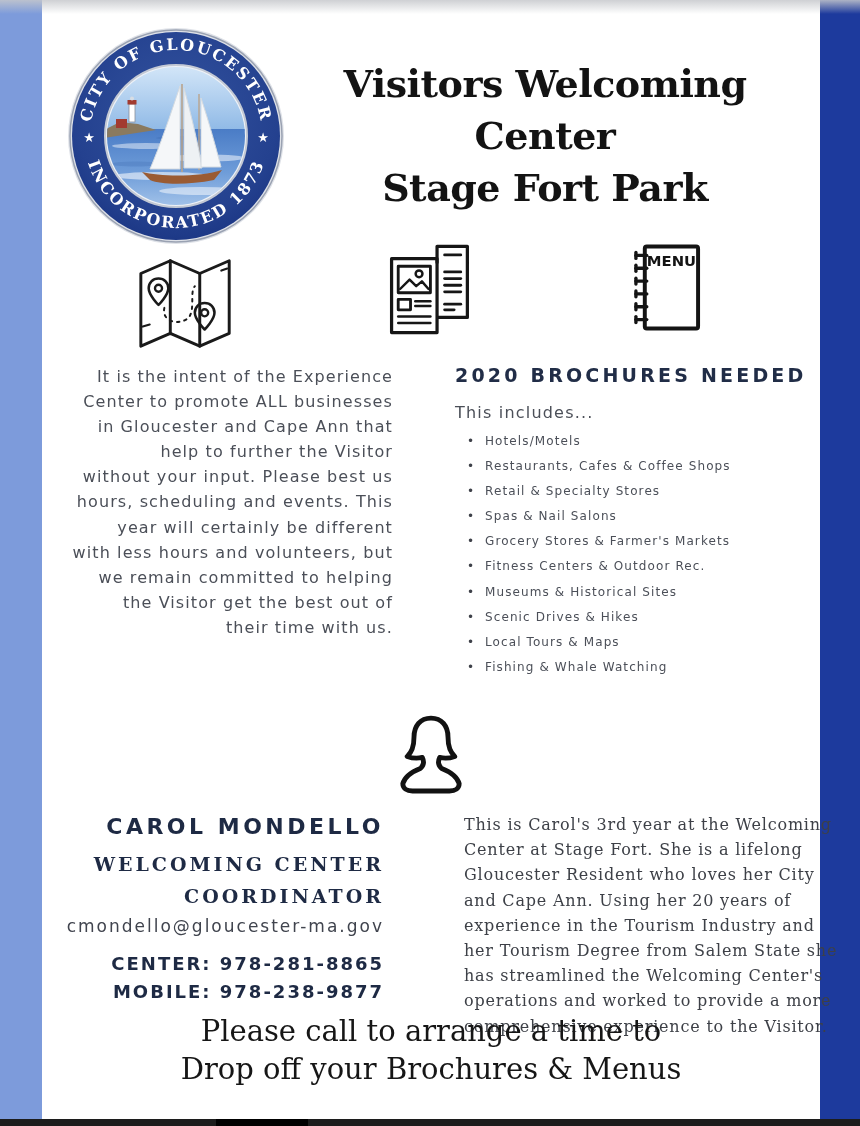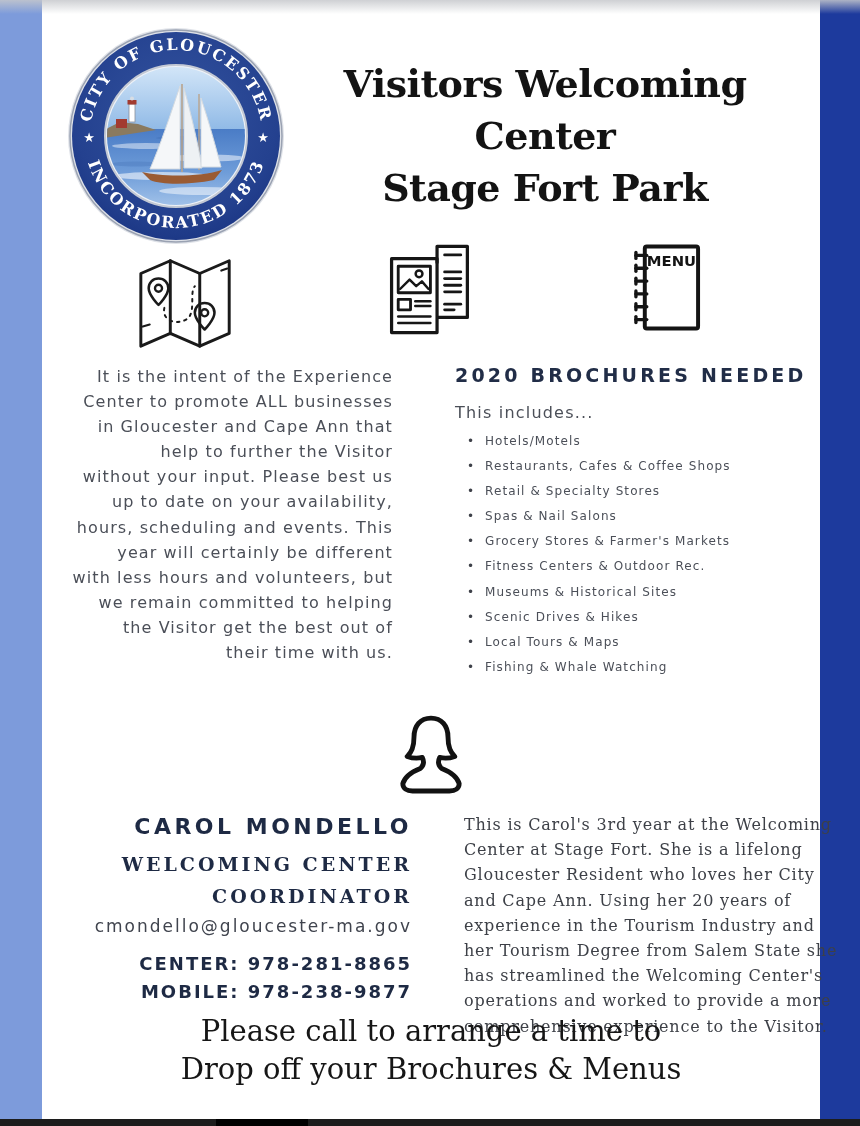--- a/index.html
+++ b/index.html
@@ -27,21 +27,21 @@
   .intent-text div{line-height:25.1px;white-space:nowrap;}
 
   .brochures{position:absolute;left:455px;top:364px;width:365px;}
   .brochures-heading{font-size:19px;font-weight:bold;letter-spacing:3.2px;color:#212d47;}
   .brochures-intro{margin-top:17px;font-size:16px;letter-spacing:1.2px;color:#4b4f58;}
   .brochures ul{margin:7px 0 0 0;padding:0;list-style:none;}
   .brochures li{position:relative;padding-left:30px;line-height:25.1px;font-size:12px;
                 letter-spacing:1.1px;color:#4b4f58;white-space:nowrap;}
   .brochures li::before{content:"•";position:absolute;left:12px;top:0;color:#3e4149;}
 
-  .contact{position:absolute;left:74px;top:814px;width:338px;text-align:right;}
+  .contact{position:absolute;left:46px;top:814px;width:338px;text-align:right;}
   .contact-name{font-size:22px;font-weight:bold;letter-spacing:3.5px;color:#1e2a44;margin-bottom:9px;}
   .contact-role{font-family:"DejaVu Serif",serif;font-weight:bold;font-size:19px;
                 letter-spacing:3px;color:#1e2a44;line-height:32px;}
   .contact-email{font-size:17px;letter-spacing:2px;color:#40444e;margin-top:4px;}
   .contact-phones{margin-top:14px;font-size:18px;font-weight:bold;letter-spacing:2px;
                   color:#1e2a44;line-height:28px;}
 
   .bio-text{position:absolute;left:464px;top:812px;width:352px;
             font-family:"DejaVu Serif",serif;font-size:16px;letter-spacing:0.8px;color:#3d4047;}
   .bio-text div{line-height:25.2px;white-space:nowrap;}
@@ -173,21 +173,20 @@
     </g>
     <text x="42" y="26" text-anchor="middle" font-family="DejaVu Sans, sans-serif" font-weight="bold" font-size="15" fill="#141414">MENU</text>
   </svg>
 
   <div class="intent-text">
       <div>It is the intent of the Experience</div>
       <div>Center to promote ALL businesses</div>
       <div>in Gloucester and Cape Ann that</div>
       <div>help to further the Visitor</div>
       <div>without your input. Please best us</div>
-      <div>up to date on your availability,</div>
       <div>hours, scheduling and events. This</div>
       <div>year will certainly be different</div>
       <div>with less hours and volunteers, but</div>
       <div>we remain committed to helping</div>
       <div>the Visitor get the best out of</div>
       <div>their time with us.</div>
     </div>
 
   <div class="brochures">
     <div class="brochures-heading">2020 BROCHURES NEEDED</div>

